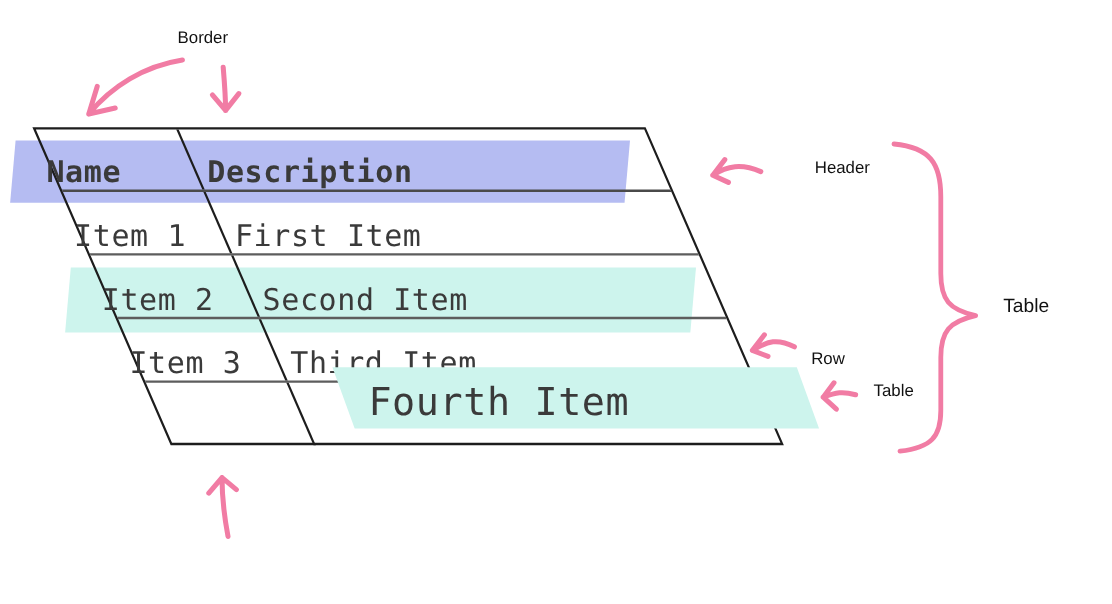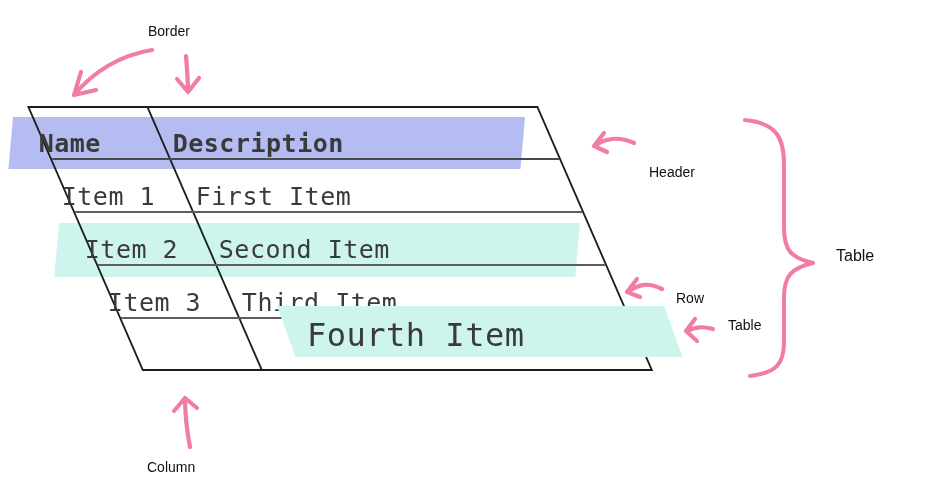--- a/index.html
+++ b/index.html
@@ -53,21 +53,21 @@
     position:absolute; left:307px; top:316px; z-index:4;
     font-family:"DejaVu Sans Mono","Liberation Mono",monospace;
     font-size:32px; letter-spacing:0.5px; color:var(--table-text);
     white-space:nowrap;
   }
 
   
   .lbl { position:absolute; font-size:14px; color:var(--label-text);
          white-space:nowrap; z-index:5; }
   .lbl-border { left:148px; top:23px; }
-  .lbl-header { left:649px; top:131px;margin-top:33px; }
+  .lbl-header { left:679px; top:131px; }
   .lbl-table  { left:836px; top:247px; font-size:16px; }
   .lbl-row    { left:676px; top:277px;margin-top:13px; }
   .lbl-cell   { left:728px; top:317px; }
   .lbl-column { left:147px; top:459px; }
 
   
   .ink { position:absolute; left:0; top:0; z-index:5; pointer-events:none; }
   .ink path { fill:none; stroke:var(--annotation-pink);
               stroke-width:4.2; stroke-linecap:round; stroke-linejoin:round; }
   .ink path.brace { stroke-width:4; }
@@ -124,21 +124,20 @@
   </div>
 
   <div class="band band-cell"></div>
   <div class="floating-cell">Fourth Item</div>
 
   <div class="lbl lbl-border">Border</div>
   <div class="lbl lbl-header">Header</div>
   <div class="lbl lbl-table">Table</div>
   <div class="lbl lbl-row">Row</div>
   <div class="lbl lbl-cell">Table</div>
-  <div class="lbl lbl-column">Column</div>
 
   <svg class="ink" width="927" height="503" viewBox="0 0 927 503">
     <path d="M152,50 C120,55 93,72 74,95 M74,95 L81,72 M74,95 L96,90"></path>
     <path d="M186,56 C187,68 188,80 188,92 M188,92 L177,79 M188,92 L199,78"></path>
     <path d="M634,143 C618,136 606,138 594,146 M594,146 L604,133 M594,146 L607,152"></path>
     <path d="M662,289 C648,282 640,284 627,292 M627,292 L637,279 M627,292 L640,297"></path>
     <path d="M713,329 C702,326 697,327 686,331 M686,331 L695,319 M686,331 L697,341"></path>
     <path d="M190,447 C187,431 185,414 185,398 M185,398 L174,411 M185,398 L197,408"></path>
     <path class="brace" d="M745,120 C775,123 784,136 784,164 L784,228 C784,250 791,258 813,263
              C791,268 784,276 784,298 L784,342 C784,364 776,373 750,376"></path>

